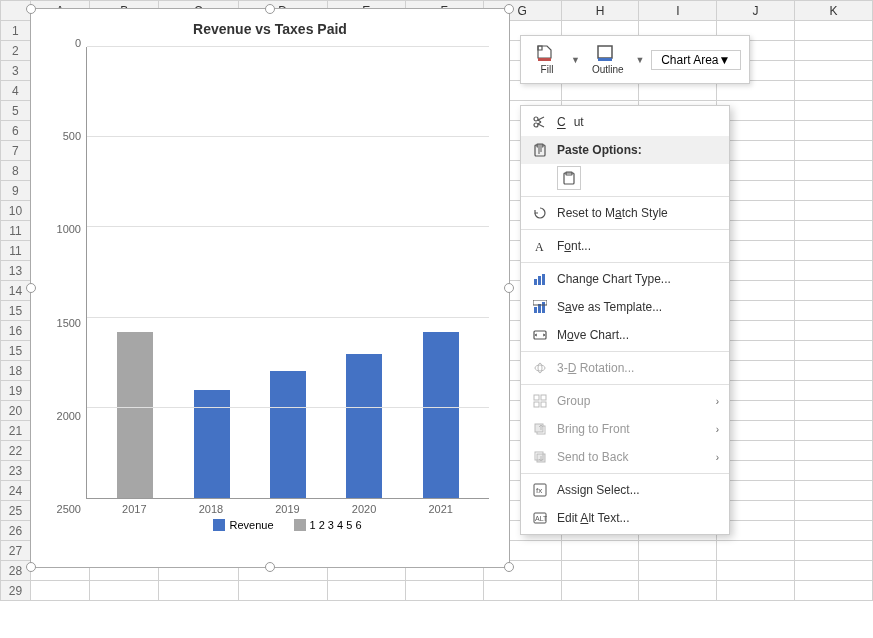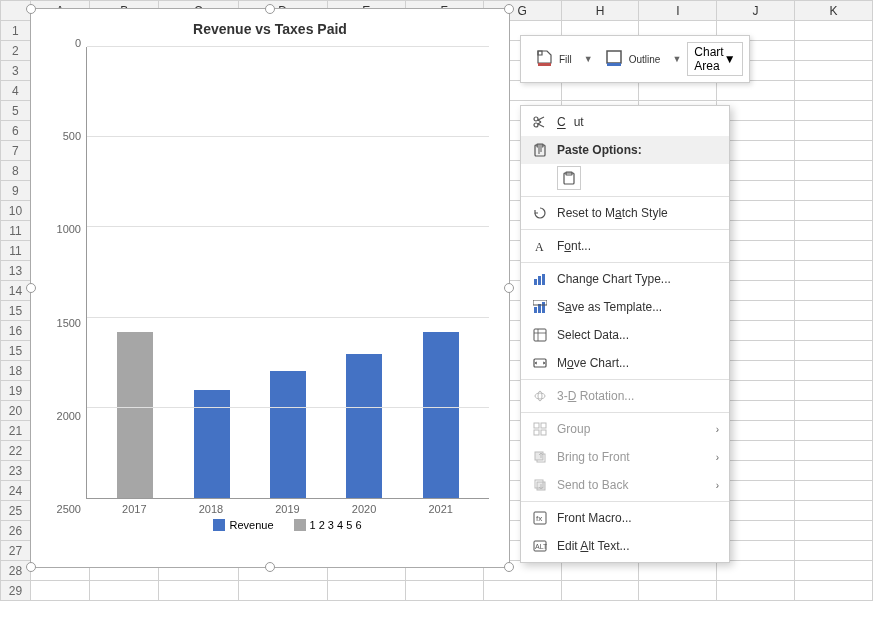--- a/index.html
+++ b/index.html
@@ -205,21 +205,21 @@
     }
 
     .format-panel-row {
       display: flex;
       align-items: center;
       gap: 6px;
     }
 
     .format-btn {
       display: flex;
-      flex-direction: row;
+      flex-direction: column;
       align-items: center;
       font-size: 10px;
       color: #333;
       cursor: pointer;
       padding: 2px 6px;
     }
 
     .dropdown-arrow {
       font-size: 9px;
       color: #666;
@@ -927,30 +927,20 @@
       <svg width="14" height="14" viewBox="0 0 14 14">
           <rect x="1" y="7" width="3" height="6" fill="#4472c4"></rect>
           <rect x="5" y="4" width="3" height="9" fill="#4472c4"></rect>
           <rect x="9" y="2" width="3" height="11" fill="#4472c4"></rect>
           <rect x="0" y="0" width="14" height="5" fill="none" stroke="#555" stroke-width="1"></rect>
         </svg>
     </div>
     <span>S<span style="text-decoration:underline">a</span>ve as Template...</span>
   </div>
 
-  <div class="menu-item">
-    <div class="menu-icon">
-      <svg width="14" height="14" viewBox="0 0 14 14">
-          <rect x="1" y="1" width="12" height="12" rx="1" fill="none" stroke="#555" stroke-width="1"></rect>
-          <line x1="1" y1="5" x2="13" y2="5" stroke="#555" stroke-width="0.8"></line>
-          <line x1="5" y1="1" x2="5" y2="13" stroke="#555" stroke-width="0.8"></line>
-        </svg>
-    </div>
-    <span>Select Data...</span>
-  </div>
 
   <div class="menu-item">
     <div class="menu-icon">
       <svg width="14" height="14" viewBox="0 0 14 14">
           <rect x="1" y="3" width="12" height="8" rx="1" fill="none" stroke="#555" stroke-width="1.2"></rect>
           <polyline points="4,6 2,7 4,8" fill="none" stroke="#555" stroke-width="1"></polyline>
           <polyline points="10,6 12,7 10,8" fill="none" stroke="#555" stroke-width="1"></polyline>
         </svg>
     </div>
     <span>M<span style="text-decoration:underline">o</span>ve Chart...</span>
@@ -1011,21 +1001,21 @@
 
   <div class="menu-divider"></div>
 
   <div class="menu-item">
     <div class="menu-icon">
       <svg width="14" height="14" viewBox="0 0 14 14">
           <rect x="1" y="1" width="12" height="12" rx="1" fill="none" stroke="#555" stroke-width="1"></rect>
           <text x="3" y="10" font-size="8" fill="#555">fx</text>
         </svg>
     </div>
-    <span>Front Macro...</span>
+    <span>Assign Select...</span>
   </div>
 
   <div class="menu-item">
     <div class="menu-icon">
       <svg width="14" height="14" viewBox="0 0 14 14">
           <rect x="1" y="2" width="12" height="10" rx="1" fill="none" stroke="#555" stroke-width="1"></rect>
           <text x="2" y="10" font-size="7" fill="#555">ALT</text>
         </svg>
     </div>
     <span>Edit <span style="text-decoration:underline">A</span>lt Text...</span>

